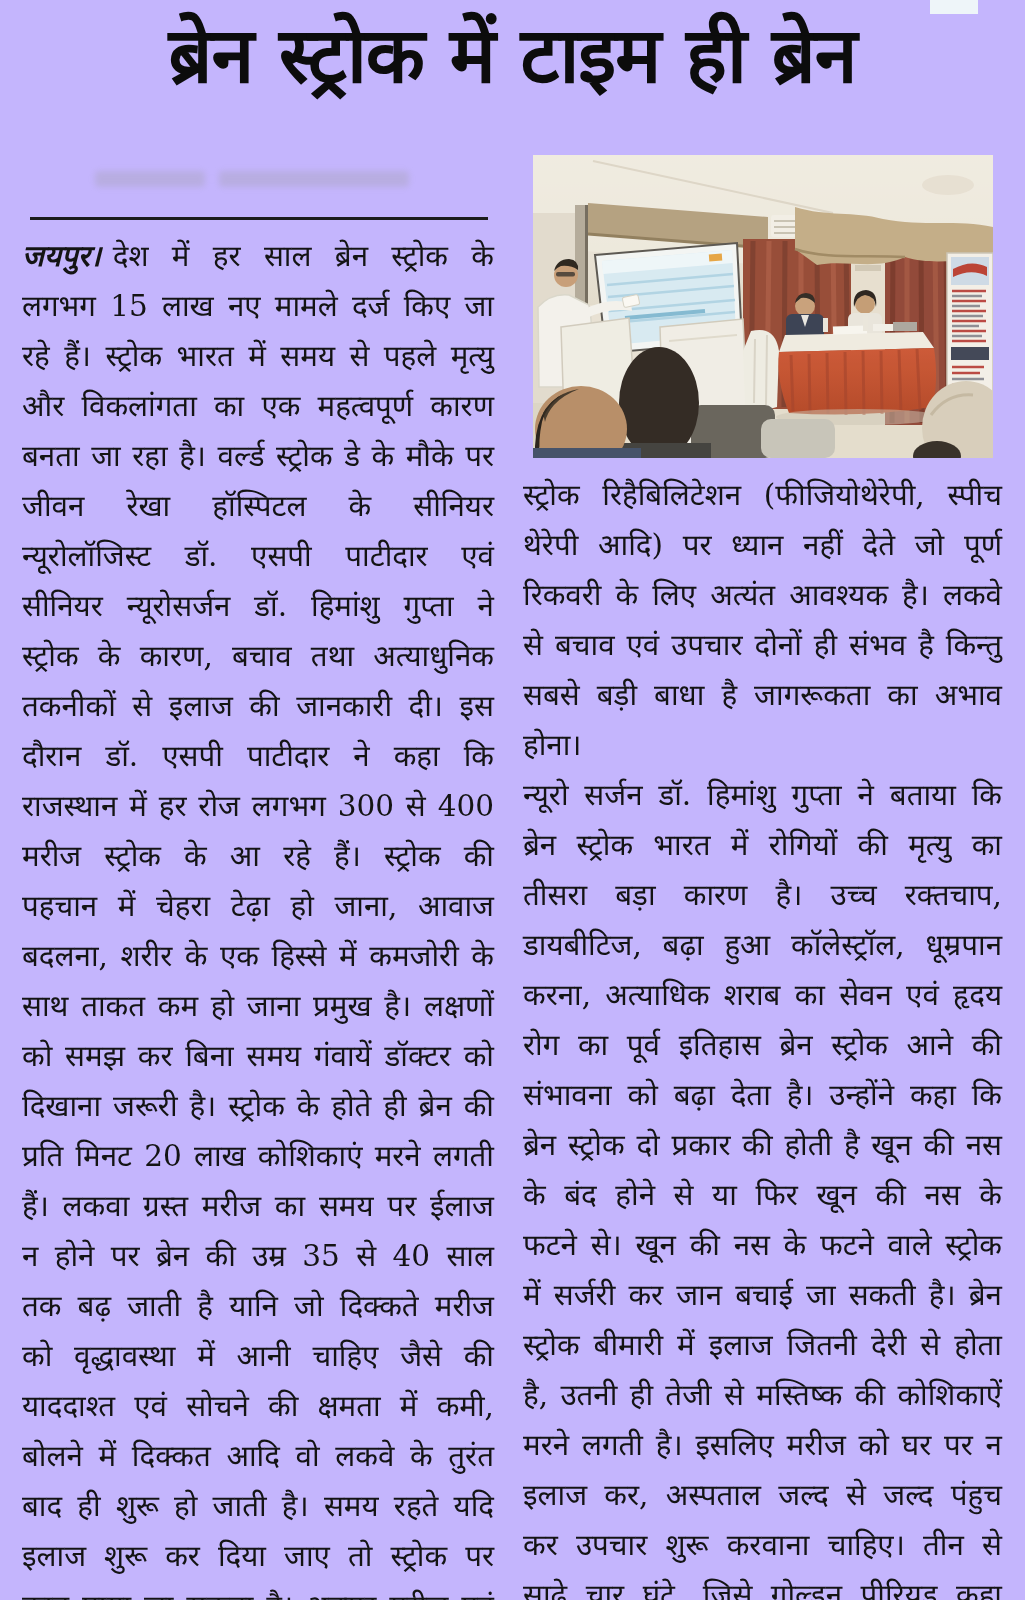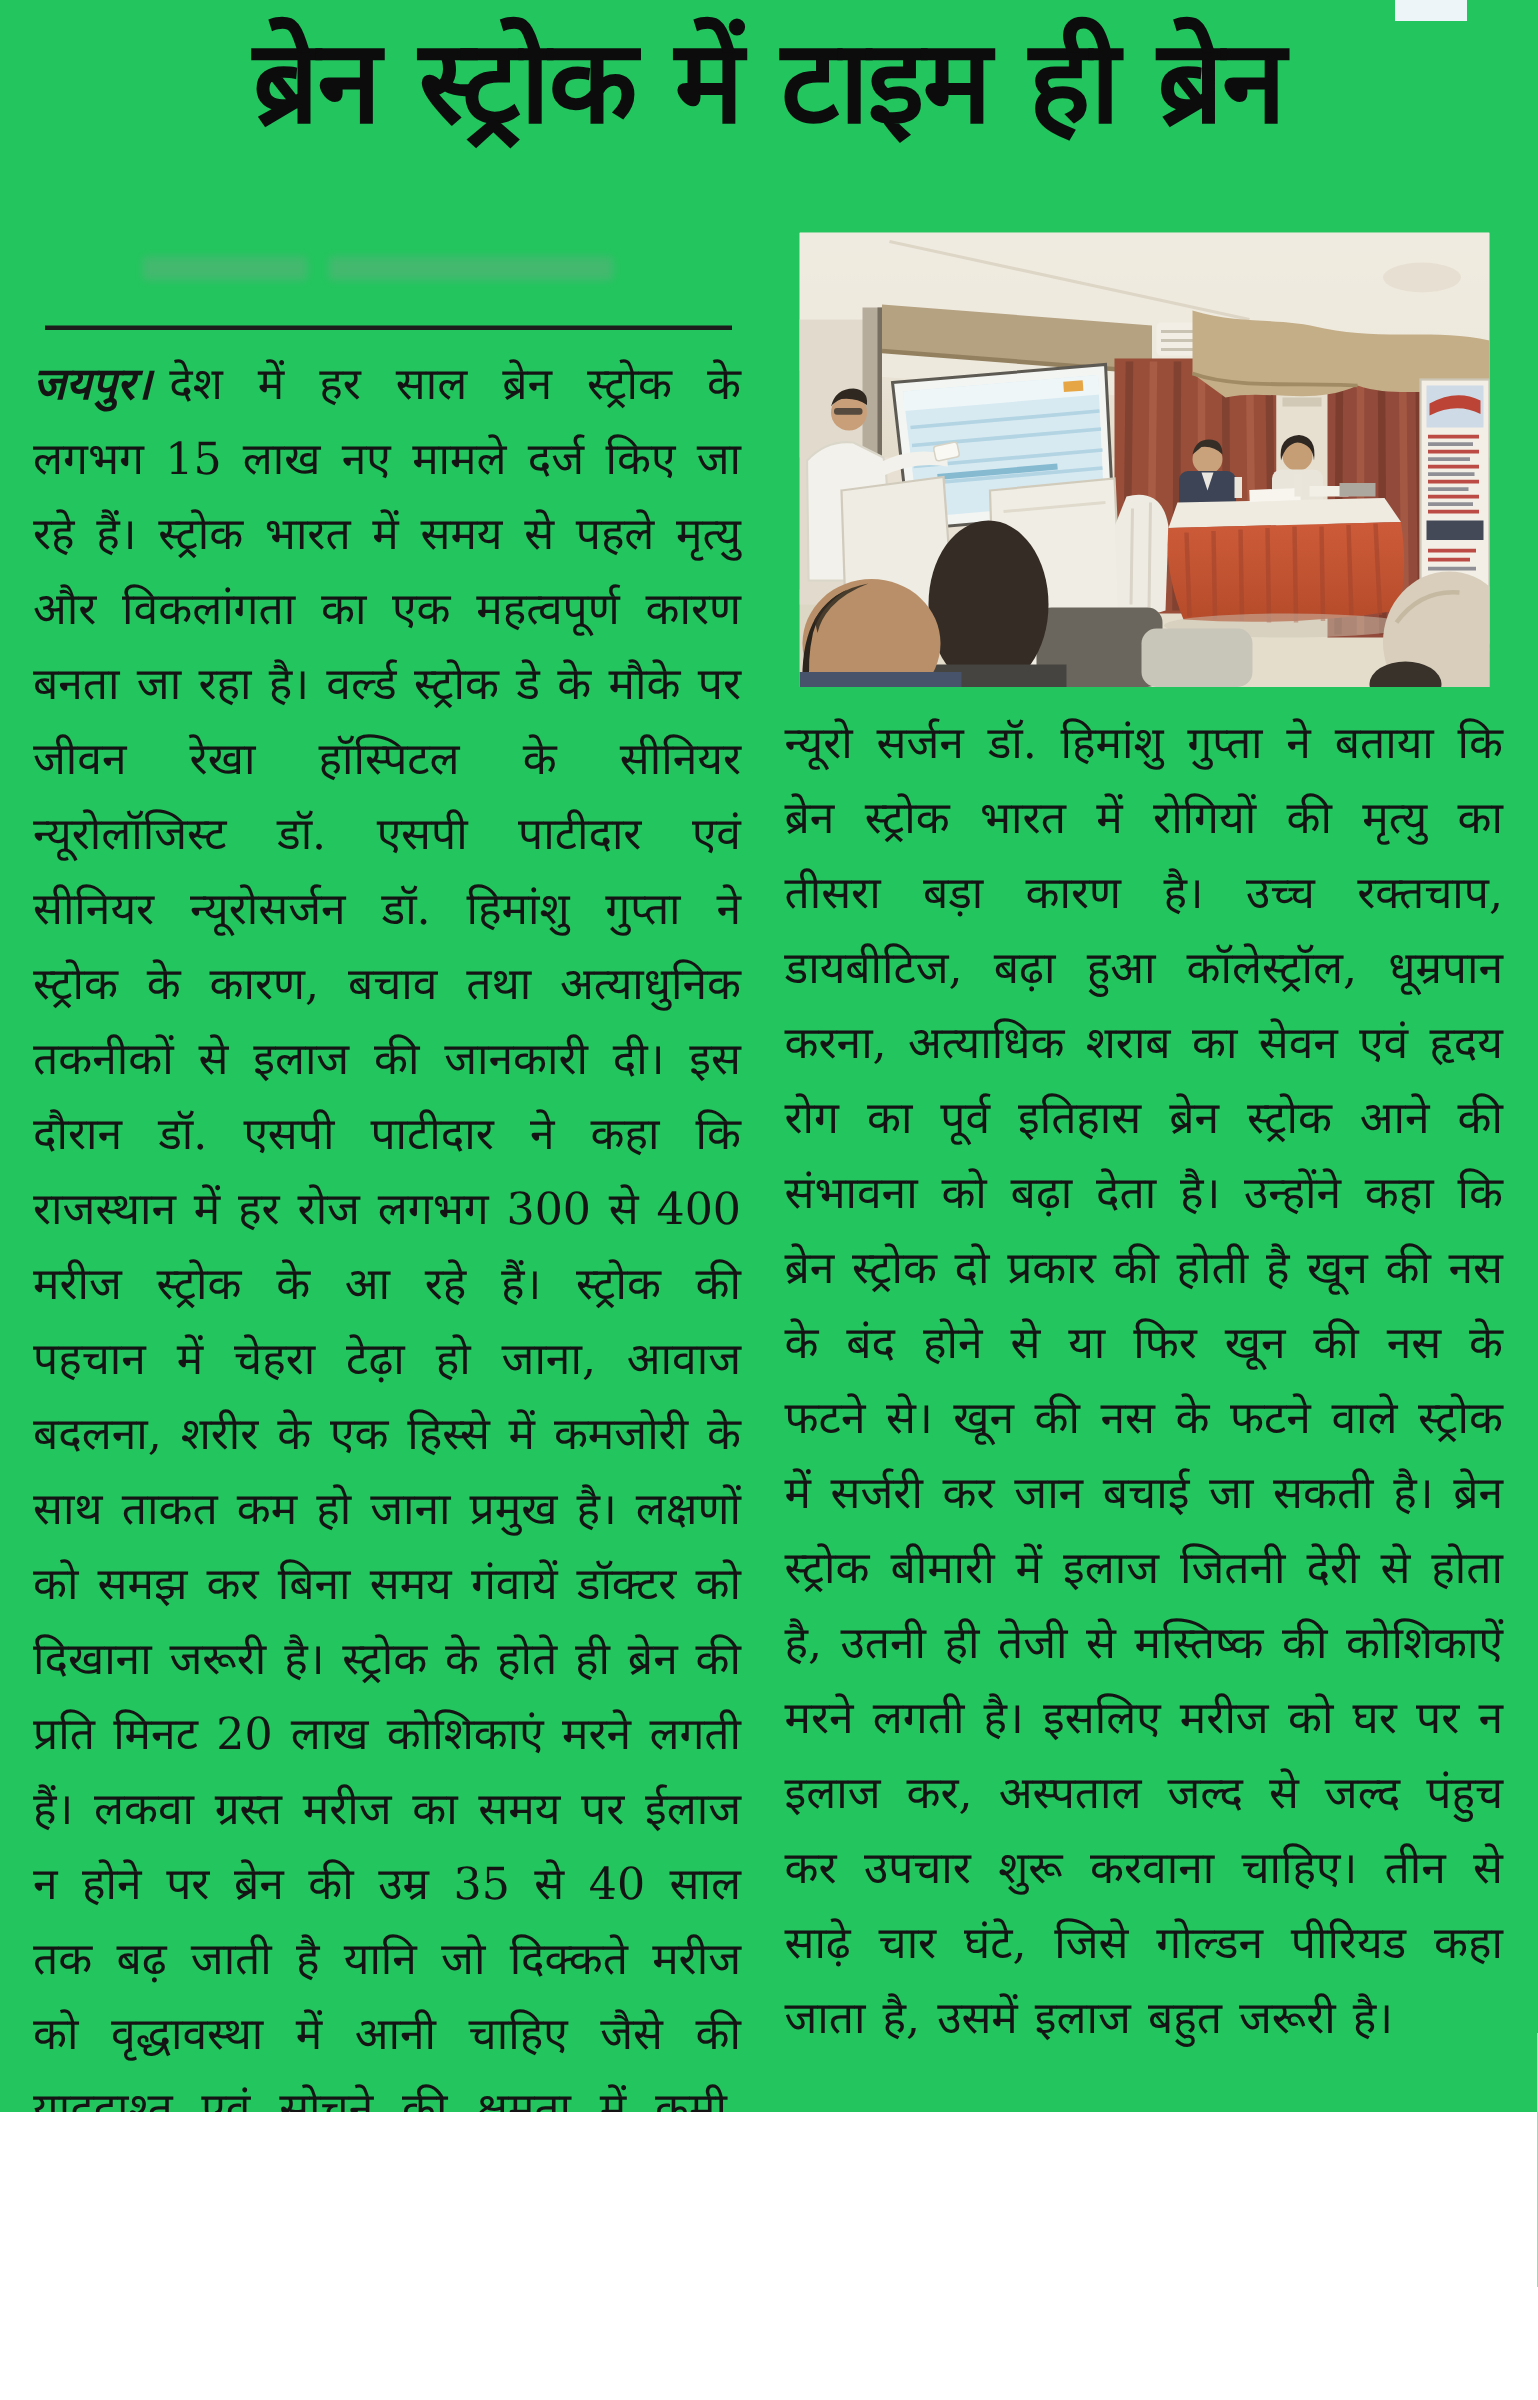--- a/index.html
+++ b/index.html
@@ -1,19 +1,19 @@
 <!DOCTYPE html>
 <html><head>
 <meta charset="utf-8">
 <style>
   html,body{margin:0;padding:0;background:#ffffff;}
   .paper{
     position:relative;
-    width:1025px;height:1408px;
-    background:#22c55e;
+    width:1025px;height:1600px;
+    background:#c4b5fd;
     font-family:"DejaVu Serif","Liberation Serif",serif;
     color:#111;
     overflow:hidden;
   }
   .headline{
     position:absolute;top:10px;left:14px;right:14px;
     margin:0;
     font-size:77px;line-height:1.2;
     font-weight:bold;letter-spacing:-1px;
     text-align:center;color:#0c0c0c;
@@ -241,16 +241,17 @@
         <ellipse cx="433" cy="273" rx="44" ry="47" fill="#d6ccb8"></ellipse>
         <path d="M398,260 Q414,238 440,240" stroke="#c2b69e" stroke-width="3" fill="none"></path>
         <ellipse cx="404" cy="301" rx="24" ry="15" fill="#2f271f"></ellipse>
       </g>
 
       <rect width="460" height="303" fill="#ffffff" opacity="0.05"></rect>
     </svg>
   </figure>
 
   <div class="bodycol col-right">
+    <p>स्ट्रोक रिहैबिलिटेशन (फीजियोथेरेपी, स्पीच थेरेपी आदि) पर ध्यान नहीं देते जो पूर्ण रिकवरी के लिए अत्यंत आवश्यक है। लकवे से बचाव एवं उपचार दोनों ही संभव है किन्तु सबसे बड़ी बाधा है जागरूकता का अभाव होना।</p>
     <p>न्यूरो सर्जन डॉ. हिमांशु गुप्ता ने बताया कि ब्रेन स्ट्रोक भारत में रोगियों की मृत्यु का तीसरा बड़ा कारण है। उच्च रक्तचाप, डायबीटिज, बढ़ा हुआ कॉलेस्ट्रॉल, धूम्रपान करना, अत्याधिक शराब का सेवन एवं हृदय रोग का पूर्व इतिहास ब्रेन स्ट्रोक आने की संभावना को बढ़ा देता है। उन्होंने कहा कि ब्रेन स्ट्रोक दो प्रकार की होती है खून की नस के बंद होने से या फिर खून की नस के फटने से। खून की नस के फटने वाले स्ट्रोक में सर्जरी कर जान बचाई जा सकती है। ब्रेन स्ट्रोक बीमारी में इलाज जितनी देरी से होता है, उतनी ही तेजी से मस्तिष्क की कोशिकाऐं मरने लगती है। इसलिए मरीज को घर पर न इलाज कर, अस्पताल जल्द से जल्द पंहुच कर उपचार शुरू करवाना चाहिए। तीन से साढ़े चार घंटे, जिसे गोल्डन पीरियड कहा जाता है, उसमें इलाज बहुत जरूरी है।</p>
   </div>
 
 </div>
 
 </body></html>

